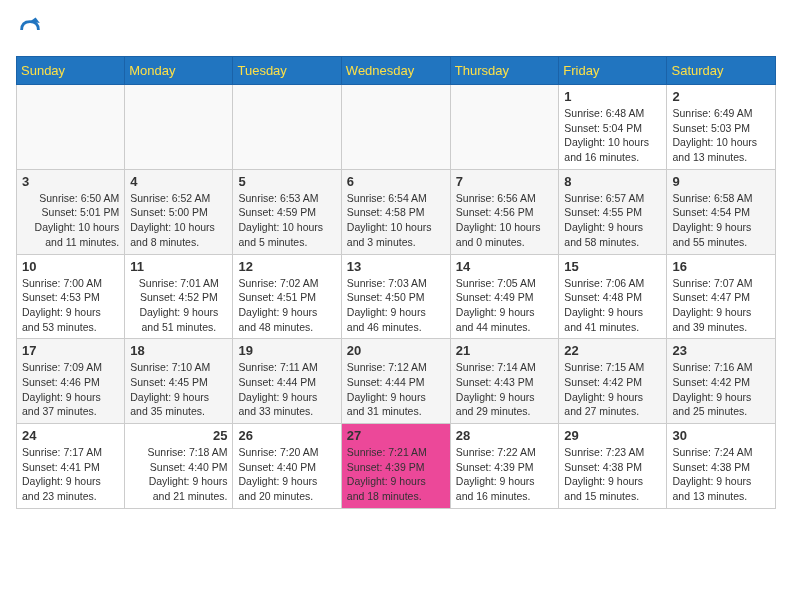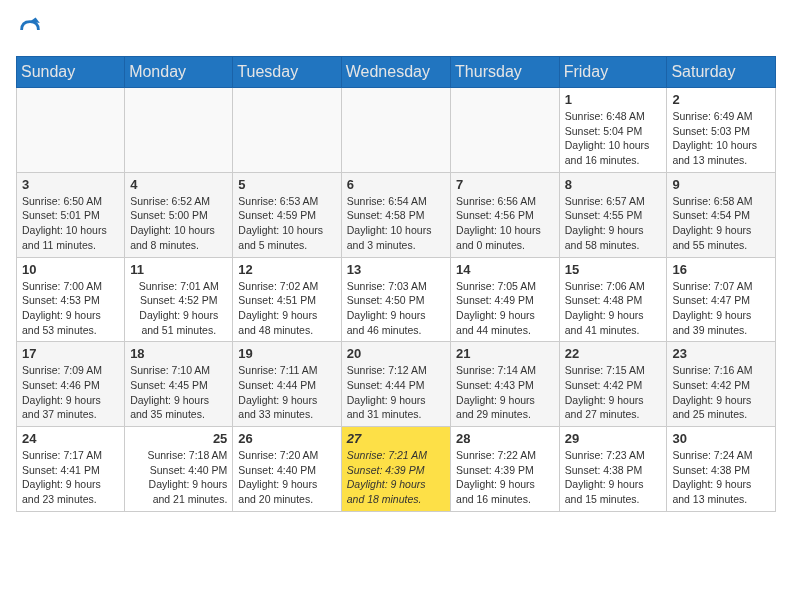--- a/index.html
+++ b/index.html
@@ -37,24 +37,24 @@
       font-size: 16px;
       color: #555;
     }
     table {
       width: 100%;
       border-collapse: collapse;
       font-size: 11px;
     }
     th {
       background-color: #2175c0;
-      color: #e5e5e5;
+      color: #fde047;
       padding: 6px 4px;
       text-align: left;
-      font-size: 16px;
+      font-size: 13px;
       font-weight: normal;
       border: 1px solid #1a62a8;
     }
     td {
       border: 1px solid #ccc;
       vertical-align: top;
       padding: 4px 5px;
       width: 110px;
       min-height: 70px;
       background: #fff;
@@ -125,21 +125,21 @@
           <span class="day-num">2</span>
           <div class="day-info" style="white-space: pre-line;">Sunrise: 6:49 AM
 Sunset: 5:03 PM
 Daylight: 10 hours
 and 13 minutes.</div>
         </td>
       </tr>
       <tr>
         <td style="background: rgb(245, 245, 245);">
           <span class="day-num">3</span>
-          <div class="day-info" style="white-space: pre-line;">Sunrise: 6:50 AM
+          <div class="day-info" style="white-space: pre-line; text-align: right;">Sunrise: 6:50 AM
 Sunset: 5:01 PM
 Daylight: 10 hours
 and 11 minutes.</div>
         </td>
         <td style="background: rgb(245, 245, 245);">
           <span class="day-num">4</span>
           <div class="day-info" style="white-space: pre-line;">Sunrise: 6:52 AM
 Sunset: 5:00 PM
 Daylight: 10 hours
 and 8 minutes.</div>
@@ -297,21 +297,21 @@
 Daylight: 9 hours
 and 21 minutes.</div>
         </td>
         <td style="background: rgb(255, 255, 255);">
           <span class="day-num">26</span>
           <div class="day-info" style="white-space: pre-line;">Sunrise: 7:20 AM
 Sunset: 4:40 PM
 Daylight: 9 hours
 and 20 minutes.</div>
         </td>
-        <td style="background: #fde047; font-style: italic;">
+        <td style="background: #ec4899;">
           <span class="day-num">27</span>
           <div class="day-info" style="white-space: pre-line;">Sunrise: 7:21 AM
 Sunset: 4:39 PM
 Daylight: 9 hours
 and 18 minutes.</div>
         </td>
         <td style="background: rgb(255, 255, 255);">
           <span class="day-num">28</span>
           <div class="day-info" style="white-space: pre-line;">Sunrise: 7:22 AM
 Sunset: 4:39 PM

